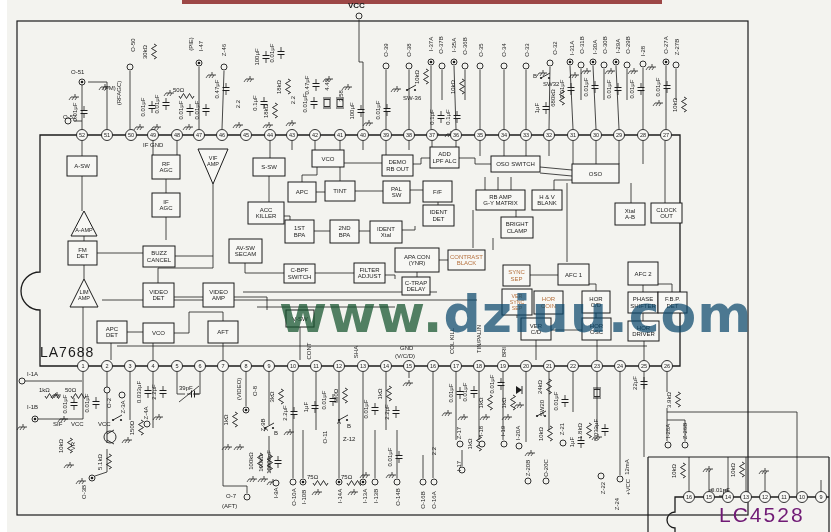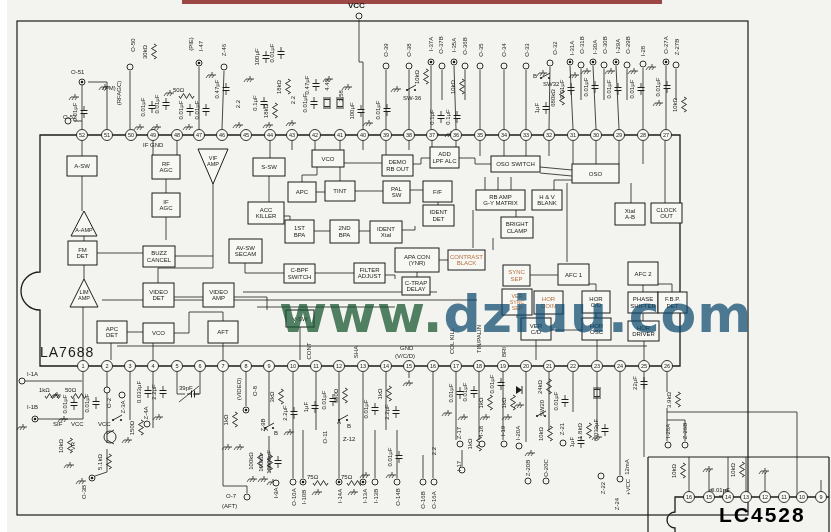--- a/index.html
+++ b/index.html
@@ -9,21 +9,21 @@
   .ovl{position:absolute;pointer-events:none;white-space:nowrap;}
   .wm-blue{left:208px;top:192px;font-size:112px;font-weight:bold;letter-spacing:12px;
            color:rgba(108,150,214,0.50);font-family:"DejaVu Sans",sans-serif;}
   .wm-orange{left:468px;top:200px;font-size:98px;font-weight:bold;letter-spacing:4px;
            color:rgba(233,148,74,0.46);font-family:"DejaVu Sans",sans-serif;}
   .wm-url{left:272px;top:284px;font-size:52px;font-weight:bold;letter-spacing:1px;
            font-family:"DejaVu Sans",sans-serif;opacity:0.72;}
   .wm-url .w1{color:#14532d;}
   .wm-url .w2{color:#0c4a6e;}
   .ic-main{left:33px;top:344px;font-size:14px;color:#1b1b1b;letter-spacing:1px;text-align:right;}
-  .ic-sub{left:712px;top:503px;font-size:21px;color:#000000;letter-spacing:2px;font-weight:bold;}
+  .ic-sub{left:712px;top:503px;font-size:21px;color:#701a75;letter-spacing:2px;}
   .vcc{left:341px;top:1px;font-size:8px;color:#1b1b1b;font-weight:bold;}
   .redbar{left:175px;top:0;width:480px;height:4px;background:rgba(140,40,40,0.85);}
 </style>
 </head>
 <body>
 
 <div id="stage">
   <div id="svg-holder">
       <svg width="831" height="532" id="schem">
         <rect x="0" y="0" width="831" height="532" fill="#f3f3ef"></rect>

